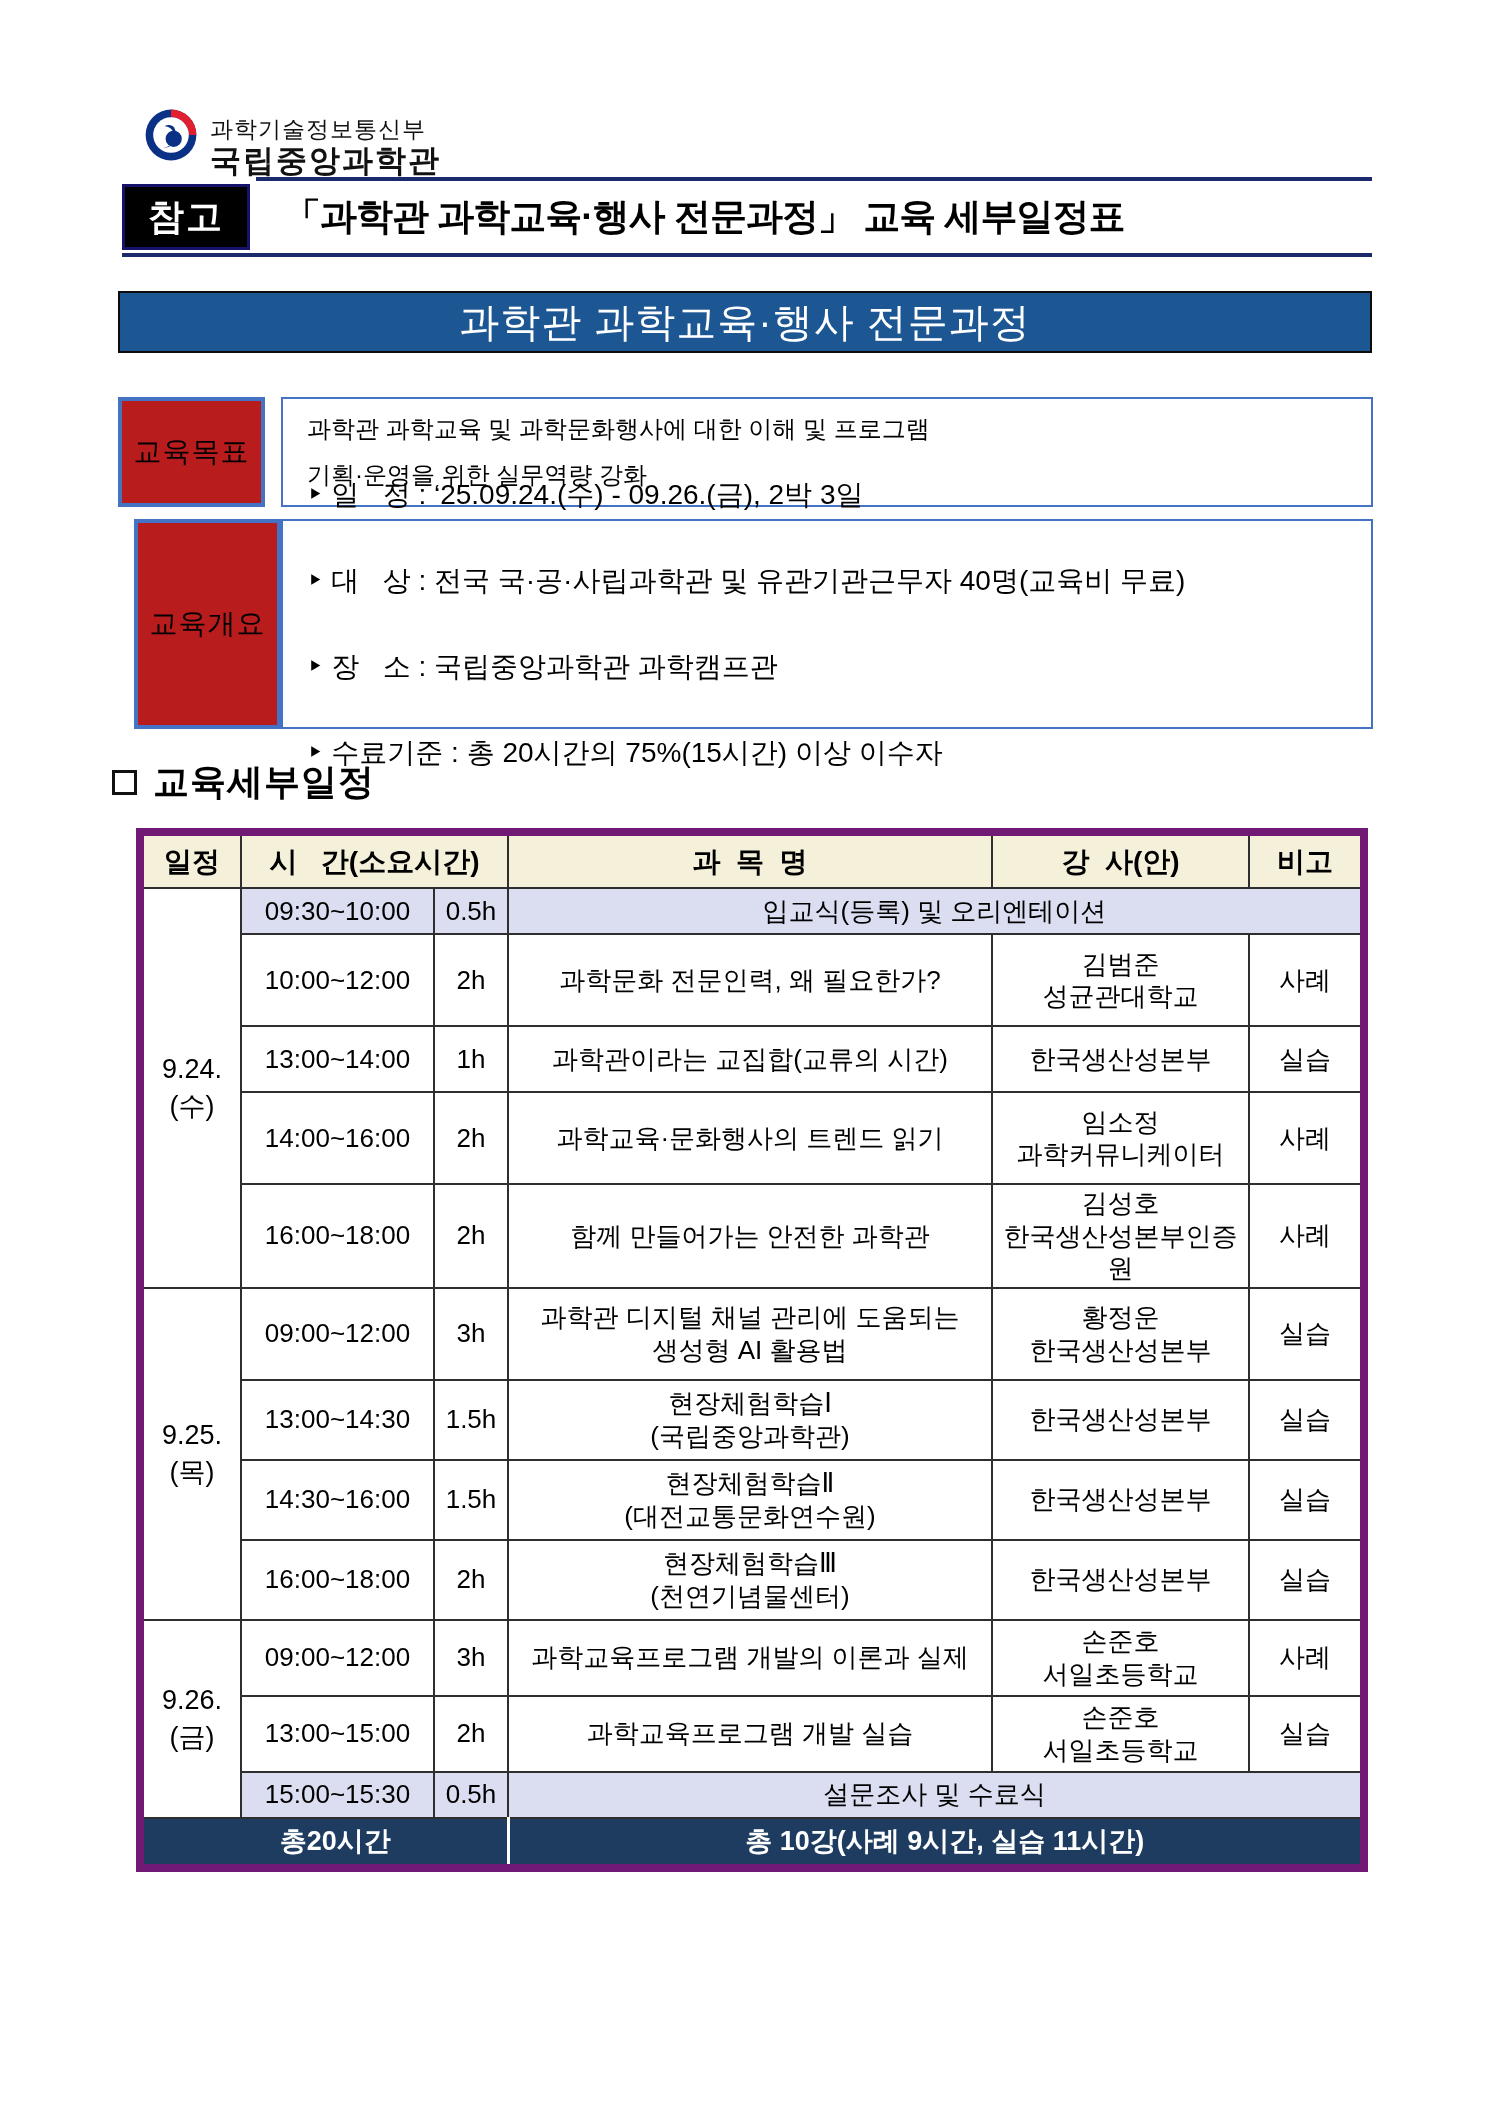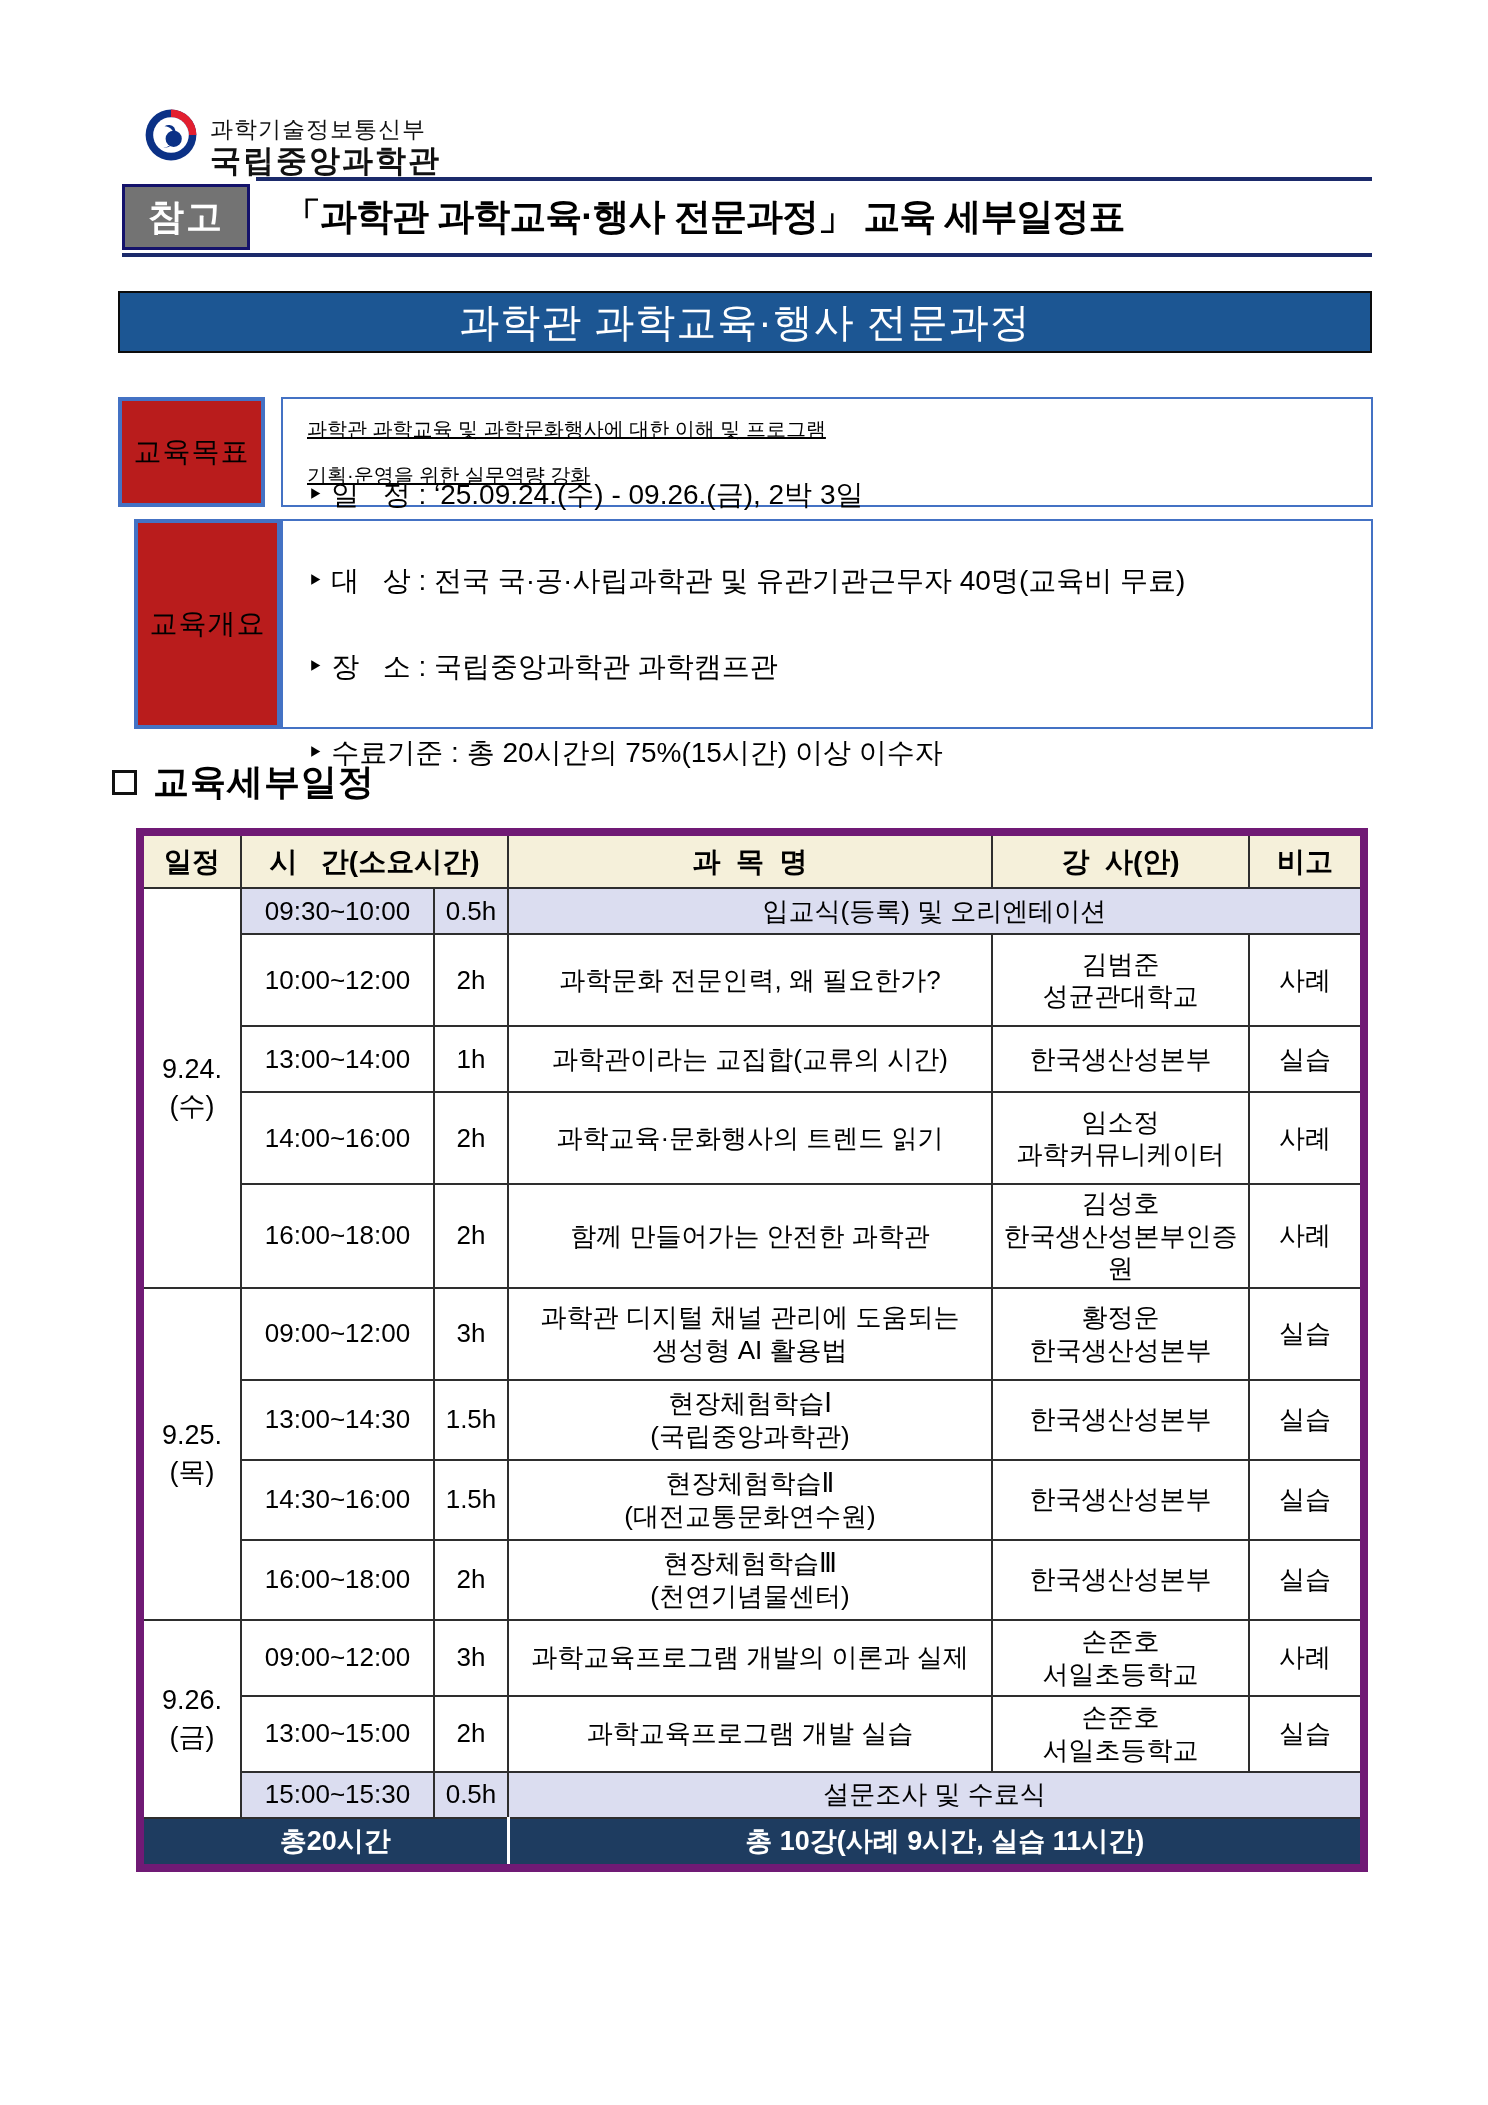--- a/index.html
+++ b/index.html
@@ -12,21 +12,21 @@
 
   
   .logo-mark{left:144px;top:108px;width:54px;height:54px;}
   .ministry{left:210px;top:114px;font-size:23px;color:#111;letter-spacing:1px;}
   .org{left:210px;top:140px;font-size:31px;font-weight:600;color:#111;letter-spacing:2px;}
 
   
   .rule-top{left:256px;top:177px;width:1116px;height:4px;background:#1b2a6b;}
   .rule-bottom{left:122px;top:253px;width:1250px;height:4px;background:#1b2a6b;}
   .badge{
-    left:122px;top:184px;width:128px;height:66px;background:#737373;border:3px solid #14126B;
+    left:122px;top:184px;width:128px;height:66px;background:#000000;border:3px solid #14126B;
     display:flex;align-items:center;justify-content:center;color:#fff;font-size:36px;font-weight:700;
     box-sizing:border-box;letter-spacing:2px;
   }
   .ref-title{left:284px;top:192px;width:1090px;font-size:37px;font-weight:700;letter-spacing:-1px;}
 
   
   .banner{
     left:118px;top:291px;width:1254px;height:62px;background:#1C5693;border:2px solid #0c0c0c;
     display:flex;align-items:center;justify-content:center;color:#fff;font-size:40px;font-weight:400;
     box-sizing:border-box;letter-spacing:1px;
@@ -36,21 +36,21 @@
   .label-box{
     width:147px;background:#b91c1c;border:4px solid #4472C4;box-sizing:border-box;
     display:flex;align-items:center;justify-content:center;font-size:28px;letter-spacing:1px;
   }
   .content-box{
     width:1092px;background:#fff;border:2px solid #4472C4;box-sizing:border-box;
     display:flex;flex-direction:column;justify-content:center;padding-left:24px;
   }
   .goal-label{left:118px;top:397px;height:110px;}
   .goal-content{left:281px;top:397px;height:110px;}
-  .goal-content div{font-size:20px;line-height:46px;text-decoration:underline;}
+  .goal-content div{font-size:24px;line-height:46px;}
   .ovw-label{left:118px;top:519px;height:210px;margin-left:16px;}
   .ovw-content{left:281px;top:519px;height:210px;gap:36px;}
   .ovw-content div{font-size:28px;line-height:50px;}
 
   
   .heading{left:112px;top:758px;display:flex;align-items:center;gap:16px;}
   .sq{width:25px;height:25px;border:3px solid #111;box-sizing:border-box;background:#fff;}
   .heading-text{font-size:36px;font-weight:700;letter-spacing:1px;}
 
   

